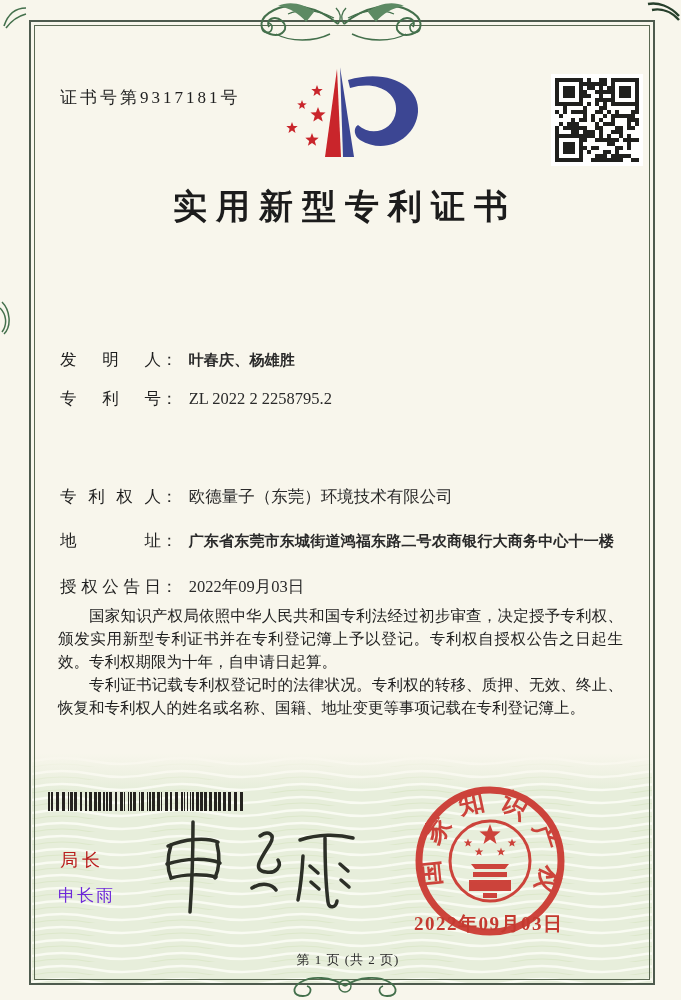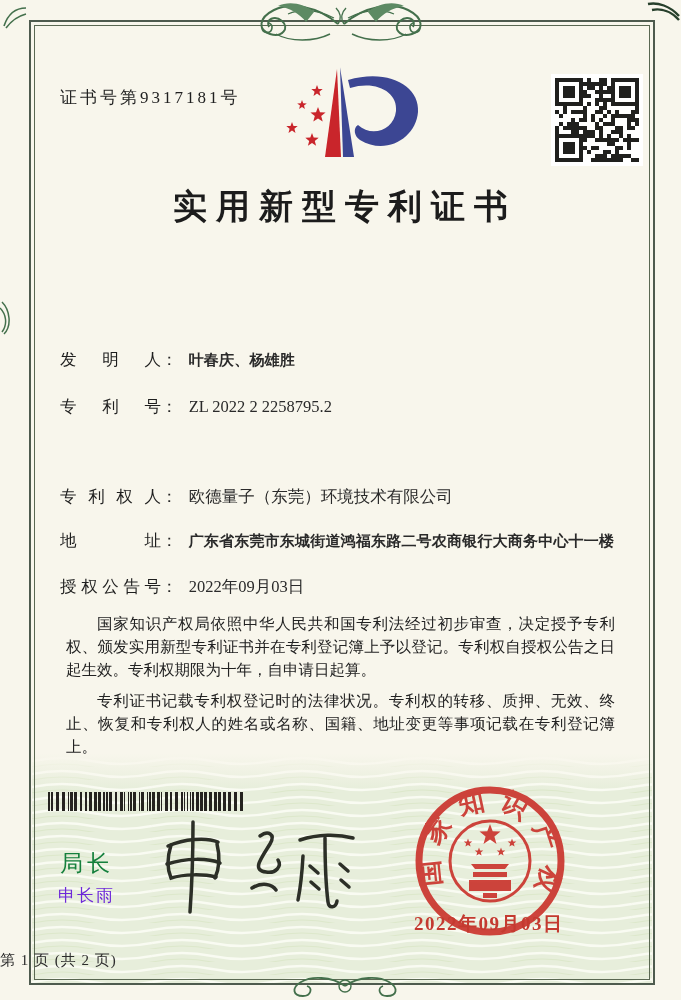--- a/index.html
+++ b/index.html
@@ -18,29 +18,29 @@
   .title{position:absolute;left:0;right:0;top:184px;margin:0;text-align:center;
          font-size:34px;font-weight:700;letter-spacing:9px;padding-left:9px;color:#1c1c1c;}
   .row{position:absolute;left:60px;width:576px;font-size:16.5px;white-space:nowrap;}
   .flabel{display:inline-block;width:101px;text-align:justify;text-align-last:justify;color:#1e1e1e;vertical-align:bottom;}
   .colon{display:inline-block;}
   .fvalue{margin-left:7px;color:#2a2a2a;}
   .fvalue.small{font-size:15px;font-weight:700;letter-spacing:.2px;}
   .pair2{position:absolute;left:286px;top:0;}
   .paras{position:absolute;left:58px;right:58px;top:604px;font-size:15.5px;line-height:23px;
          text-align:justify;color:#222;}
-  .paras p{margin:8px;text-indent:2em;}
+  .paras p{margin:0;text-indent:2em;}
   .barcode{position:absolute;left:48px;top:792px;}
   .seal{position:absolute;left:405px;top:776px;opacity:.93;}
   .seal-date{position:absolute;left:414px;top:911px;width:190px;font-size:19px;font-weight:700;
              color:#c43a30;letter-spacing:1.5px;white-space:nowrap;}
-  .director-label{position:absolute;left:60px;top:848px;font-size:23px;letter-spacing:4px;color:#15803d;}
+  .director-label{position:absolute;left:60px;top:848px;font-size:18px;letter-spacing:4px;color:#b91c1c;}
   .director-name{position:absolute;left:58px;top:884px;font-size:17px;letter-spacing:2px;color:#6d28d9;}
   .signature{position:absolute;left:148px;top:814px;}
-  .footer{position:absolute;left:0;right:0;top:951px;text-align:left;font-size:15px;
+  .footer{position:absolute;left:15px;right:0;top:951px;text-align:center;font-size:13px;
           letter-spacing:1px;color:#2c2c2c;}
   .orn{position:absolute;pointer-events:none;}
 </style>
 </head>
 <body>
 
 <div class="page">
 
   <div class="wave-band">
     <svg width="620" height="229" viewBox="0 0 620 229">
@@ -264,34 +264,34 @@
       <rect x="8" y="64" width="20" height="20" fill="#ffffff"></rect>
       <rect x="12" y="68" width="12" height="12" fill="#20201e"></rect>
     </svg>
 
   <h1 class="title">实用新型专利证书</h1>
 
   <div class="row" style="top:349px">
     <span class="flabel">发明人</span><span class="colon">：</span>
     <span class="fvalue small">叶春庆、杨雄胜</span>
   </div>
-  <div class="row" style="top:396px">
+  <div class="row" style="top:388px">
     <span class="flabel">专利号</span><span class="colon">：</span>
     <span class="fvalue">ZL 2022 2 2258795.2</span>
   </div>
   <div class="row" style="top:530px">
     <span class="flabel">地址</span><span class="colon">：</span>
     <span class="fvalue small">广东省东莞市东城街道鸿福东路二号农商银行大商务中心十一楼</span>
   </div>
   <div class="row" style="top:486px">
     <span class="flabel">专利权人</span><span class="colon">：</span>
     <span class="fvalue">欧德量子（东莞）环境技术有限公司</span>
   </div>
   <div class="row" style="top:576px">
-    <span class="flabel">授权公告号</span><span class="colon">：</span>
+    <span class="flabel">授权公告日</span><span class="colon">：</span>
     <span class="fvalue">2022年09月03日</span>
   </div>
 
   <div class="paras">
     <p>国家知识产权局依照中华人民共和国专利法经过初步审查，决定授予专利权、颁发实用新型专利证书并在专利登记簿上予以登记。专利权自授权公告之日起生效。专利权期限为十年，自申请日起算。</p>
     <p>专利证书记载专利权登记时的法律状况。专利权的转移、质押、无效、终止、恢复和专利权人的姓名或名称、国籍、地址变更等事项记载在专利登记簿上。</p>
   </div>
 
   <svg id="barcode" class="barcode" width="200" height="19" viewBox="0 0 200 19">
       <rect x="0" y="0" width="2" height="19" fill="#25231f"></rect>

